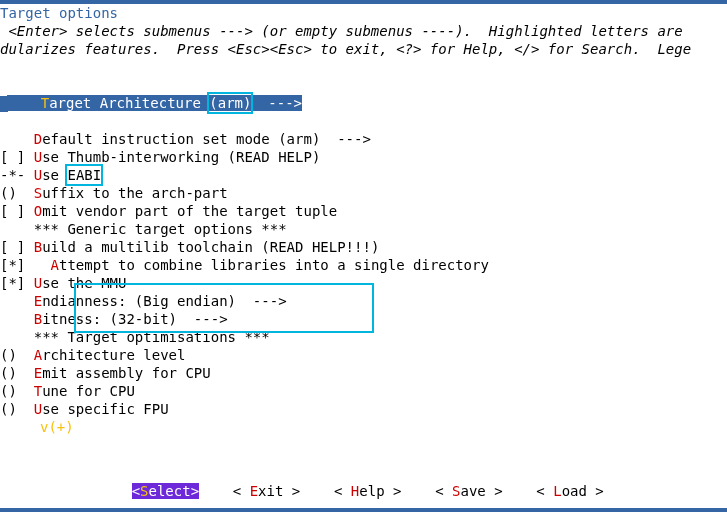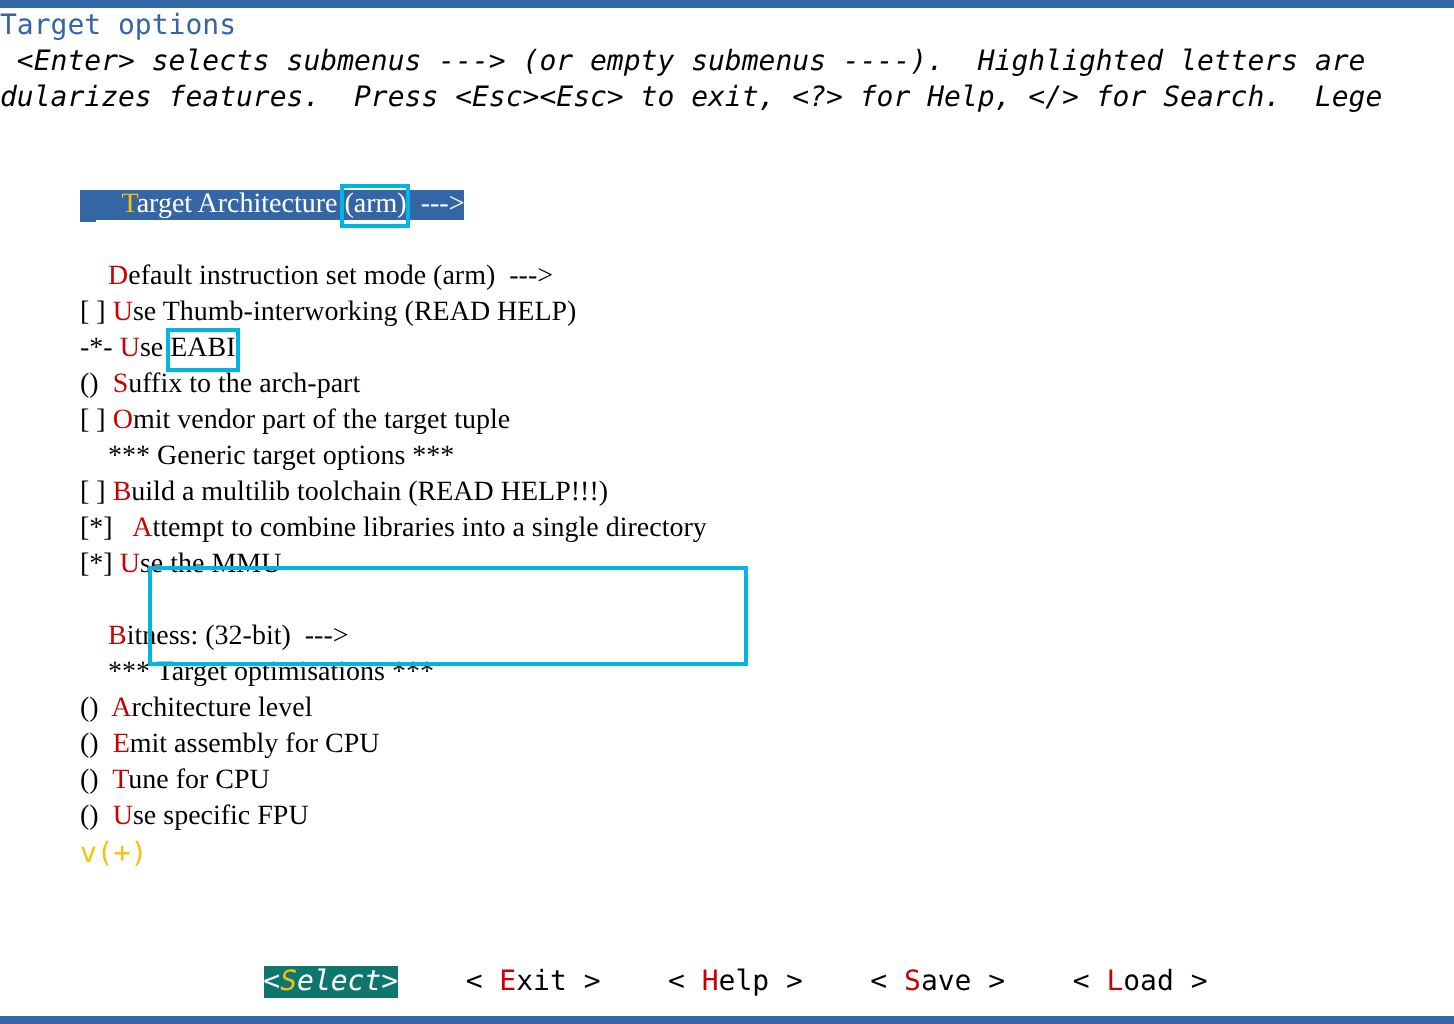--- a/index.html
+++ b/index.html
@@ -23,23 +23,21 @@
     color: #3465a4;
     background: #fff;
   }
   .help-text {
     color: #000;
     padding: 0;
     white-space: pre;
     font-style: italic;
   }
   .content {
-    padding-left: 40px;
     padding-top: 36px;
-    font-family: Liberation Serif, serif;
   }
   .row {
     white-space: pre;
   }
   .hotkey { color: #cc0000; }
   .selected-row {
     background: #3465a4;
     color: #fff;
   }
   .selected-row .hotkey { color: #f5c211; }
@@ -60,23 +58,22 @@
   .more {
     color:#f5c211;
     padding-left:40px;
   }
   .buttons {
     text-align:center;
     margin-top:28px;
     white-space:pre;
   }
   .btn-sel {
-    background:#0f766e;
+    background:#6d28d9;
     color:#fff;
-    font-style:italic;
   }
   .btn-sel .hotkey { color:#f5c211; }
   .bottom-bar {
     position:absolute;
     left:0; right:0; bottom:0;
     height:4px;
     background:#3465a4;
   }
 </style>
 </head>
@@ -92,21 +89,21 @@
     <div class="row"><span>    </span></div>
     <div class="row"><span>    </span><span><span class="hotkey">D</span><span>efault instruction set mode (arm)  ---&gt;</span></span></div>
     <div class="row"><span>[ ] </span><span><span class="hotkey">U</span><span>se Thumb-interworking (READ HELP)</span></span></div>
     <div class="row"><span>-*- </span><span><span class="hotkey">U</span><span>se </span><span class="hl-box"><span>EABI</span></span></span></div>
     <div class="row"><span>()  </span><span><span class="hotkey">S</span><span>uffix to the arch-part</span></span></div>
     <div class="row"><span>[ ] </span><span><span class="hotkey">O</span><span>mit vendor part of the target tuple</span></span></div>
     <div class="row"><span>    </span><span><span>*** Generic target options ***</span></span></div>
     <div class="row"><span>[ ] </span><span><span class="hotkey">B</span><span>uild a multilib toolchain (READ HELP!!!)</span></span></div>
     <div class="row"><span>[*]   </span><span><span class="hotkey">A</span><span>ttempt to combine libraries into a single directory</span></span></div>
     <div class="row"><span>[*] </span><span><span class="hotkey">U</span><span>se the MMU</span></span></div>
-    <div class="row"><span>    </span></div>
+    <div class="row"><span>    </span><span><span class="hotkey">E</span><span>ndianness: (Big endian)  ---&gt;</span></span></div>
     <div class="row"><span>    </span><span><span class="hotkey">B</span><span>itness: (32-bit)  ---&gt;</span></span></div>
     <div class="row"><span>    </span><span><span>*** Target optimisations ***</span></span></div>
     <div class="row"><span>()  </span><span><span class="hotkey">A</span><span>rchitecture level</span></span></div>
     <div class="row"><span>()  </span><span><span class="hotkey">E</span><span>mit assembly for CPU</span></span></div>
     <div class="row"><span>()  </span><span><span class="hotkey">T</span><span>une for CPU</span></span></div>
     <div class="row"><span>()  </span><span><span class="hotkey">U</span><span>se specific FPU</span></span></div>
   </div>
 
 <div class="more">v(+)</div>
 

